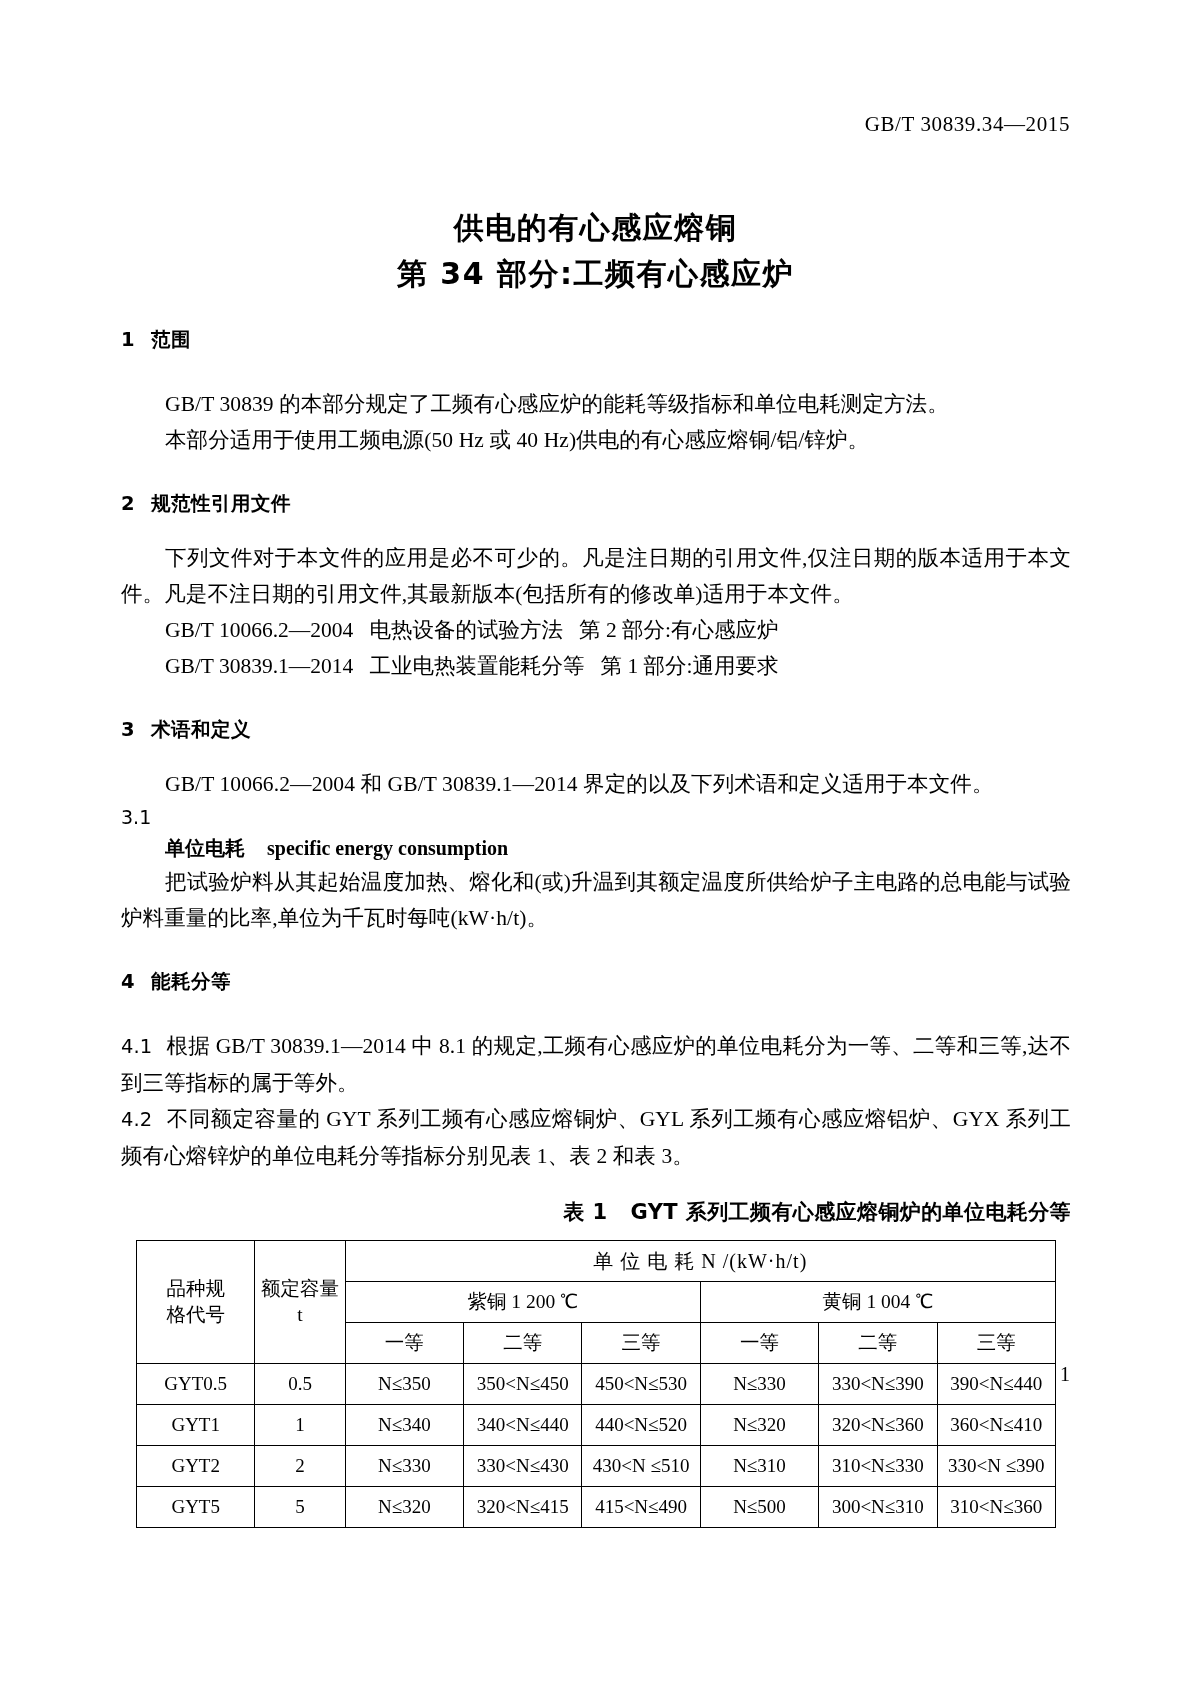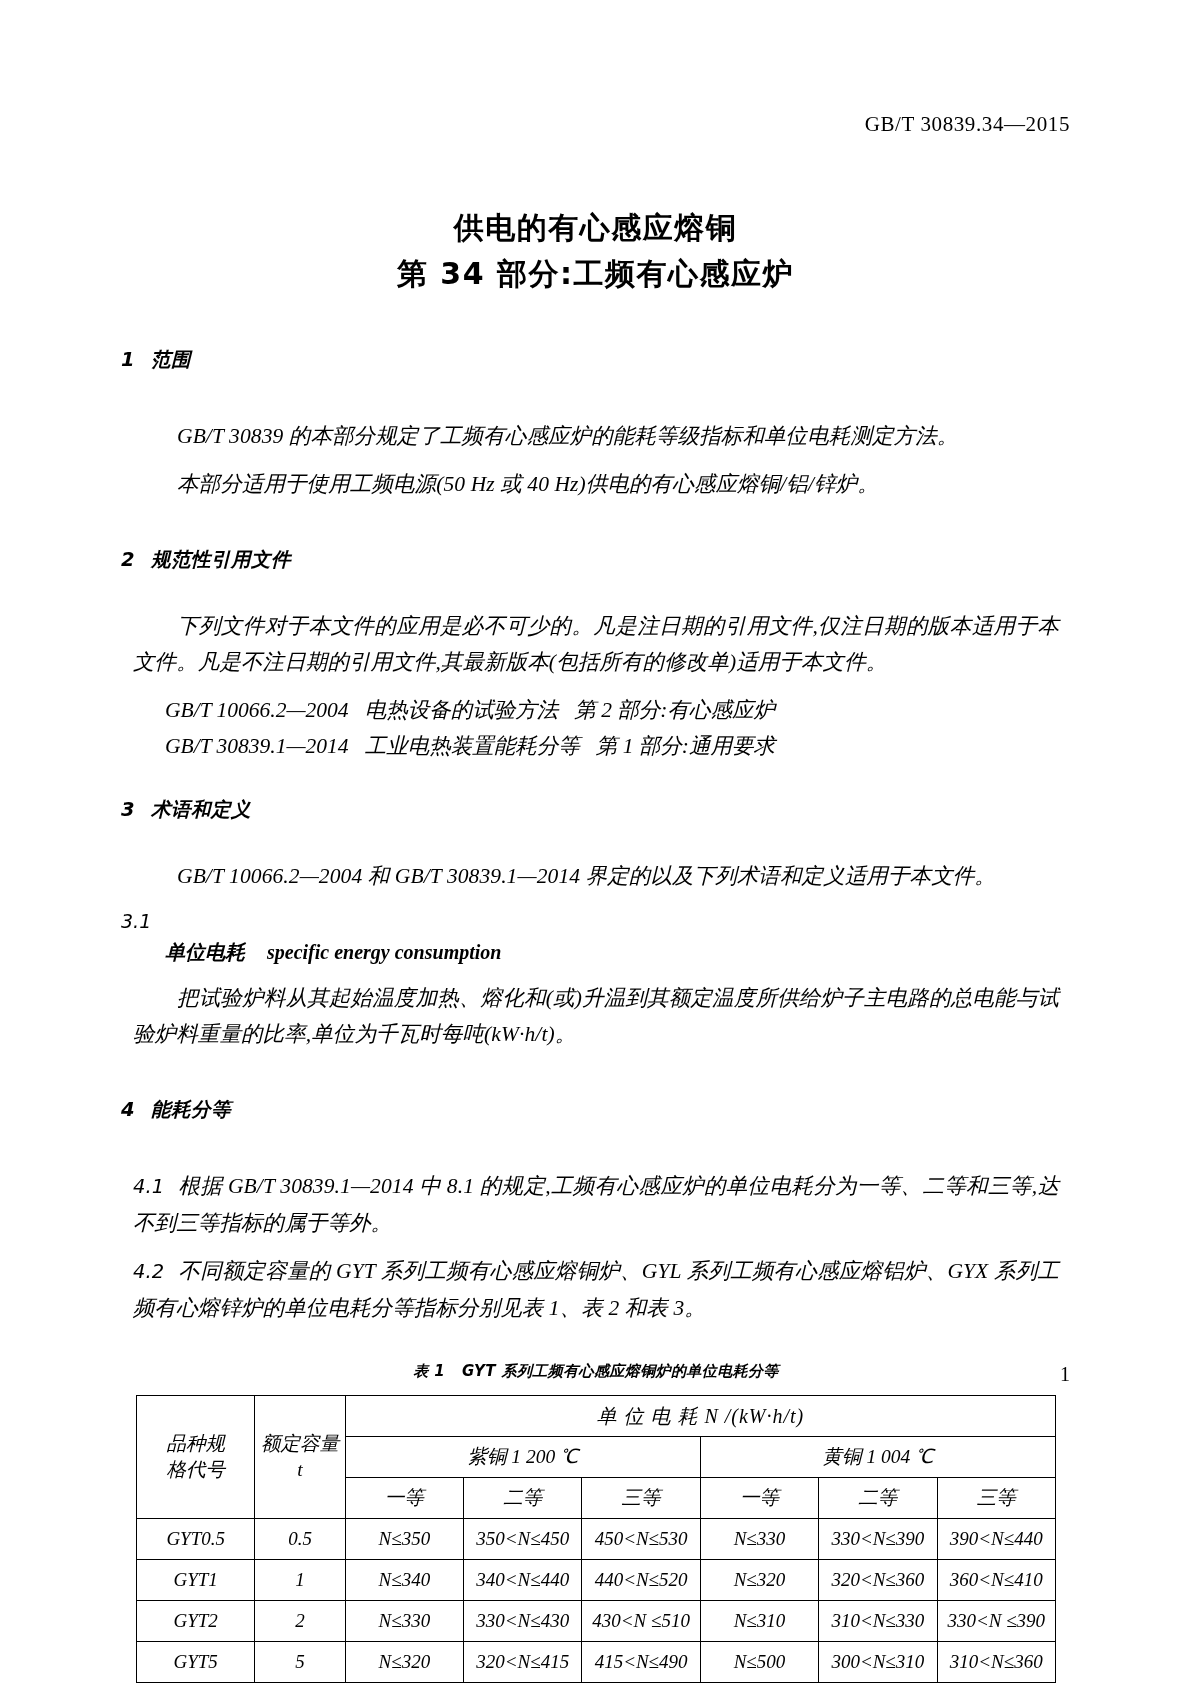--- a/index.html
+++ b/index.html
@@ -48,42 +48,41 @@
     font-weight: bold;
     font-size: 30px;
     letter-spacing: 1.5px;
     line-height: 46px;
     white-space: pre;
   }
 
   
   .content {
     position: absolute;
-    top: 348px;
+    top: 328px;
     left: 121px;
     width: 950px;
-    font-style: italic;
   }
 
   h2.section {
     font-family: "DejaVu Sans", "Liberation Sans", sans-serif;
     font-weight: bold;
     font-size: 19.5px;
     letter-spacing: 0.5px;
     margin: 0;
     padding: 0;
     line-height: 24px;
   }
   .sec-num { margin-right: 16px; }
 
   p.para {
     font-family: "Liberation Serif", serif;
     font-size: 21.5px;
     line-height: 36px;
-    margin: 12px;
+    margin: 0;
     text-align: justify;
     text-justify: inter-ideograph;
     letter-spacing: 0.1px;
   }
   p.indent { text-indent: 44px; }
   .gap-lg { height: 34px; }
   .gap-md { height: 24px; }
   .gap-sm { height: 14px; }
 
   .term-id {
@@ -115,24 +114,24 @@
   .ref-line {
     font-family: "Liberation Serif", serif;
     font-size: 21.5px;
     line-height: 36px;
     padding-left: 44px;
     white-space: pre;
   }
 
   
   .table-caption {
-    text-align: center;
-    font-family: "DejaVu Sans", "Liberation Sans", sans-serif;
-    font-weight: bold;
-    font-size: 15px;
+    text-align: right;
+    font-family: "DejaVu Sans", "Liberation Sans", sans-serif;
+    font-weight: bold;
+    font-size: 21px;
     letter-spacing: 0.4px;
     margin: 0;
     white-space: pre;
   }
 
   table.data-table {
     border-collapse: collapse;
     width: 920px;
     margin: 0 auto;
     table-layout: fixed;

